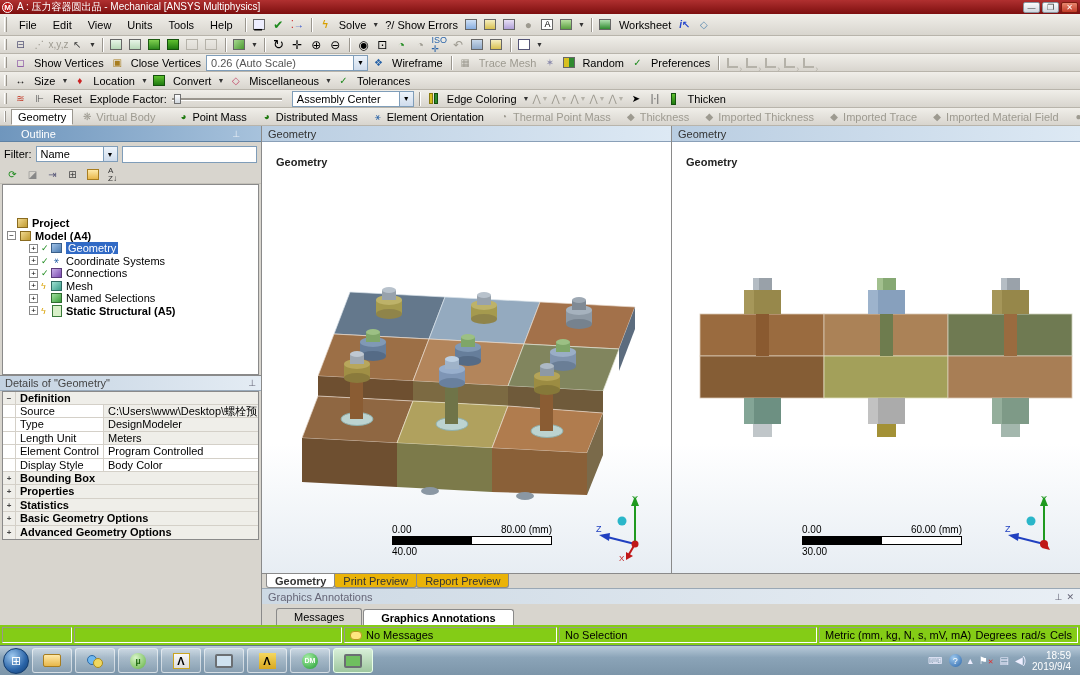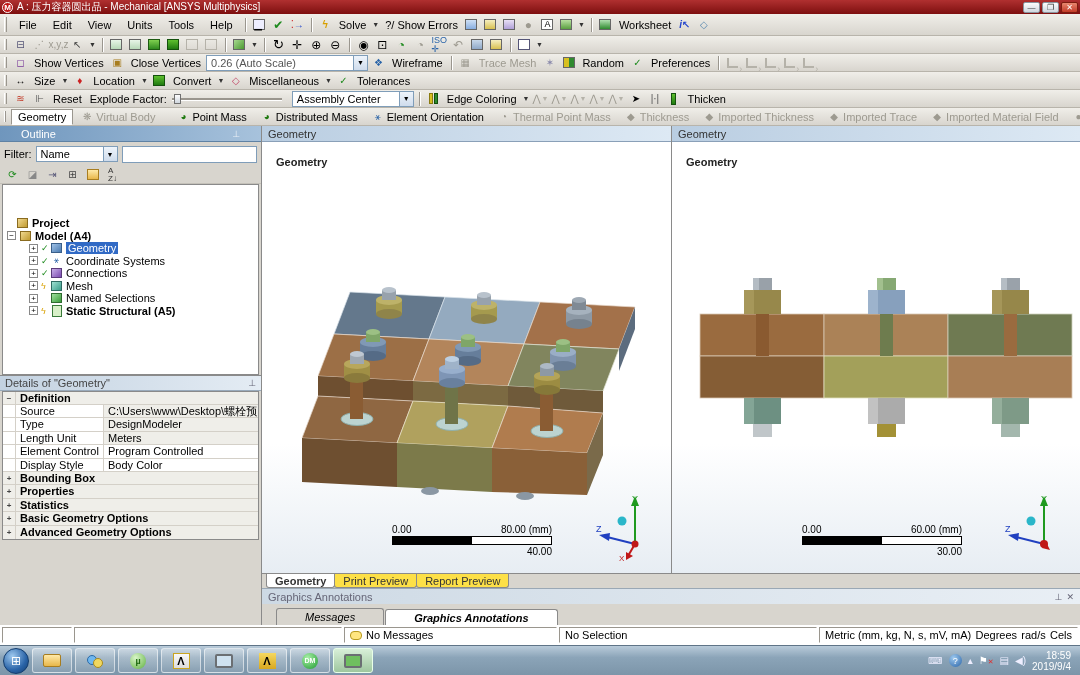--- a/index.html
+++ b/index.html
@@ -89,36 +89,36 @@
   .viewport.v1 { width:410px; flex:none; }
   .viewport.v2 { flex:1; border-right:none; }
   .vp-hdr { height:16px; background:linear-gradient(90deg,#b9cde1,#dde9f4); border-bottom:1px solid #8aa0b8;
     color:#333; display:flex; align-items:center; padding:0 6px; }
   .vp-canvas { position:relative; flex:1; background:linear-gradient(#ffffff 70%, #e7edf3); overflow:hidden; }
   .vp-label { position:absolute; top:14px; left:14px; font-weight:bold; color:#222; }
   .ruler { position:absolute; width:160px; top:382px; }
   .ruler .lbls { display:flex; justify-content:space-between; font-size:10px; }
   .ruler .bar { height:9px; border:1px solid #000; background:#fff; margin-top:1px; position:relative; }
   .ruler .bar .half { position:absolute; left:0; top:0; bottom:0; width:50%; background:#000; }
-  .ruler .mid { text-align:right; font-size:10px; margin-top:1px; }
+  .ruler .mid { text-align:left; font-size:10px; margin-top:1px; }
   .triad { position:absolute; right:18px; top:348px; }
 
   
   .vtabs { height:15px; background:#d8d5ce; border-top:1px solid #8a8a8a; display:flex; align-items:stretch; padding-left:4px; }
   .vtab { padding:0 8px; display:flex; align-items:center; border:1px solid #8a8a8a; border-top:none;
-    border-radius:0 0 3px 3px; margin-right:-1px; background:#fde047; color:#333; }
+    border-radius:0 0 3px 3px; margin-right:-1px; background:#eab308; color:#333; }
   .vtab.active { background:#fff; font-weight:bold; }
   .ann-hdr { height:16px; background:linear-gradient(90deg,#cdd9e4,#e9eff5); border-top:1px solid #9aa8b5;
     color:#667; display:flex; align-items:center; padding:0 6px; }
   .ann-tabs { height:21px; background:#d8d5ce; display:flex; align-items:flex-end; padding-left:14px; gap:1px; }
-  .atab { padding:2px 28px; border:1px solid #8a8a8a; border-bottom:none; border-radius:3px 3px 0 0; background:#d8d5ce;font-style:italic; }
+  .atab { padding:2px 17px; border:1px solid #8a8a8a; border-bottom:none; border-radius:3px 3px 0 0; background:#d8d5ce; }
   .atab.active { background:#fff; font-weight:bold; position:relative; top:1px; }
 
   
-  .statusbar { position:absolute; top:625px; left:0; right:0; height:20px; background:#ffffff; display:flex;
+  .statusbar { position:absolute; top:625px; left:0; right:0; height:20px; background:#84cc16; display:flex;
     align-items:stretch; padding:2px; gap:2px; }
   .seg { border:1px solid; border-color:#9a968e #ffffff #ffffff #9a968e; display:flex; align-items:center;
     padding:0 5px; gap:4px; white-space:nowrap; overflow:hidden; }
   .balloon { width:12px; height:9px; background:#ffe680; border:1px solid #b89a20; border-radius:4px; flex:none; }
   .seg.units { justify-content:space-between; }
 
   
   .taskbar { position:absolute; top:645px; left:0; right:0; height:30px;
     background:linear-gradient(#b9cbda,#8ba4b8 40%,#7c95a9); border-top:1px solid #5f7487; display:flex; align-items:center; padding:0 3px; gap:3px; }
   .orb { width:26px; height:26px; border-radius:50%; background:radial-gradient(circle at 35% 30%, #9ec9ef, #2a64a8 60%, #123c6e);

